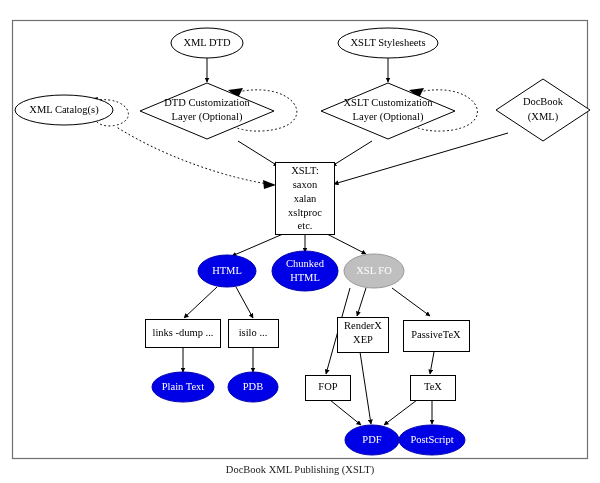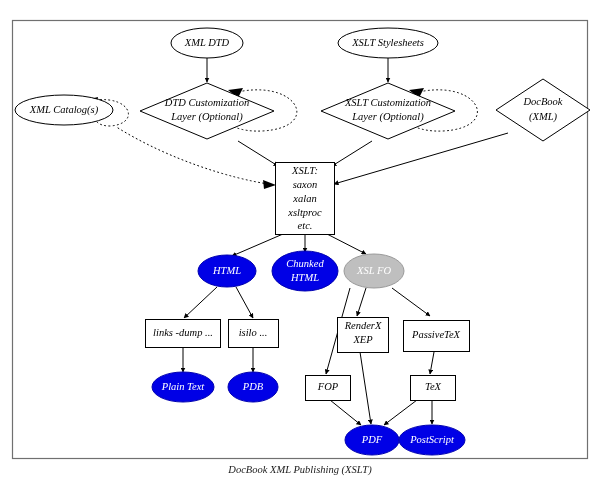--- a/index.html
+++ b/index.html
@@ -1,18 +1,18 @@
 <!DOCTYPE html>
 <html><head>
 <meta charset="utf-8">
 <style>
   html,body{margin:0;padding:0;background:#ffffff;}
   body{width:600px;height:483px;overflow:hidden;
        font-family:"Liberation Serif","DejaVu Serif",serif;}
-  #stage{position:relative;width:546px;height:483px;font-style:italic;}
+  #stage{position:relative;width:546px;height:483px;}
   svg{position:absolute;left:0;top:0;}
   .frame{fill:#ffffff;stroke:#707070;stroke-width:1.2;}
   .node-shape{fill:#ffffff;stroke:#000000;stroke-width:1;}
   .node-blue{fill:#0000e6;stroke:#0000b0;stroke-width:1;}
   .node-gray{fill:#bfbfbf;stroke:#9a9a9a;stroke-width:1;}
   .lbl{font-family:"Liberation Serif","DejaVu Serif",serif;font-size:10.5px;
        fill:#000000;text-anchor:middle;dominant-baseline:middle;}
   .lbl-white{fill:#ffffff;}
   .lbl-gray{fill:#ffffff;}
   .edge{stroke:#000000;stroke-width:1;fill:none;}

